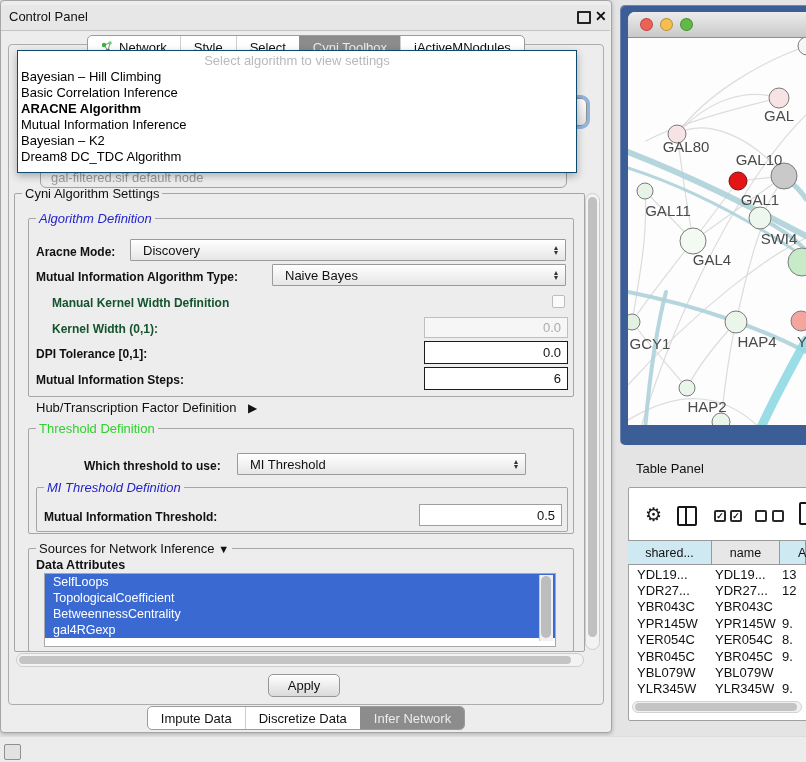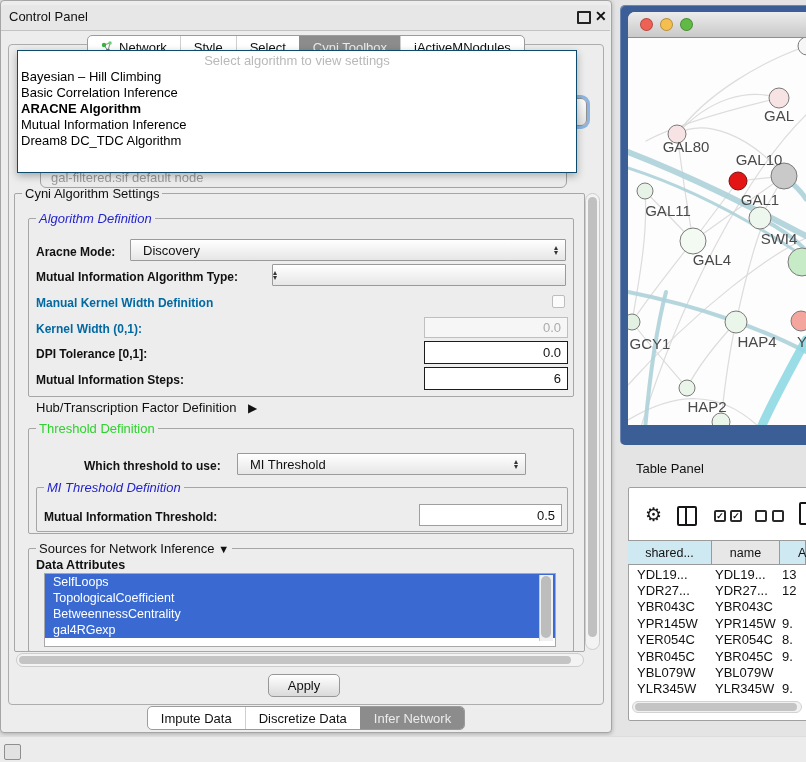--- a/index.html
+++ b/index.html
@@ -44,21 +44,21 @@
                  display:flex;flex-direction:column;align-items:center;justify-content:center;}
 
   
   .group{border:1px solid #a6a6a6;border-radius:2px;}
   .legend{position:absolute;top:-8px;left:7px;background:#ededed;padding:0 3px;font-size:13px;color:#111;white-space:nowrap;}
   .legend.blue{color:#2323cc;font-style:italic;}
   .legend.green{color:#2fd12f;}
 
   .lbl{font-size:12px;font-weight:bold;color:#111;white-space:nowrap;}
   .lbl13{font-size:13px;color:#111;white-space:nowrap;}
-  .lbl.dis{color:#0369a1;}
+  .lbl.dis{color:#14532d;margin-left:16px;}
 
   .combo{border:1px solid #9a9a9a;border-radius:1px;background:linear-gradient(#ffffff,#e6e6e6);
          font-size:13px;color:#111;display:flex;align-items:center;box-sizing:border-box;}
   .combo .val{flex:1;padding-left:12px;}
   .stepper{display:flex;flex-direction:column;align-items:center;line-height:5px;padding-right:7px;color:#333;}
   .stepper span{font-size:8px;line-height:5px;}
 
   .field{border:1px solid #9f9f9f;background:#fff;font-size:13px;color:#111;text-align:right;
          padding:0 6px 0 0;box-sizing:border-box;display:flex;align-items:center;justify-content:flex-end;}
   .field.strong{border:1.5px solid #1c1c1c;}
@@ -165,20 +165,21 @@
       </div>
   </div>
 
   <div class="abs" id="algo-overlay">
     <div class="abs" id="algo-placeholder">Select algorithm to view settings</div>
     <div class="abs" id="algo-list">
         <div class="algo-item">Bayesian – Hill Climbing</div>
         <div class="algo-item">Basic Correlation Inference</div>
         <div class="algo-item selected">ARACNE Algorithm</div>
         <div class="algo-item">Mutual Information Inference</div>
+        <div class="algo-item">Bayesian – K2</div>
         <div class="algo-item">Dream8 DC_TDC Algorithm</div>
       </div>
   </div>
 
   <div class="abs group" style="left:14px;top:193px;width:569px;height:457px;">
     <span class="legend">Cyni Algorithm Settings</span>
   </div>
 
   <div class="abs group" style="left:28px;top:218px;width:544px;height:177px;">
     <span class="legend blue">Algorithm Definition</span>
@@ -186,20 +187,21 @@
   <div class="abs lbl" style="left:36px;top:245px;">Aracne Mode:</div>
   <div class="abs combo" style="left:130px;top:239px;width:436px;height:22px;">
     <span class="val">Discovery</span>
     <span class="stepper">
         <span>▴</span>
         <span>▾</span>
       </span>
   </div>
   <div class="abs lbl" style="left:36px;top:270px;">Mutual Information Algorithm Type:</div>
   <div class="abs combo" style="left:272px;top:264px;width:294px;height:22px;">
+    <span class="val">Naive Bayes</span>
     <span class="stepper">
         <span>▴</span>
         <span>▾</span>
       </span>
   </div>
   <div class="abs lbl dis" style="left:36px;top:296px;">Manual Kernel Width Definition</div>
   <div class="abs checkbox" style="left:552px;top:295px;"></div>
   <div class="abs lbl dis" style="left:36px;top:322px;">Kernel Width (0,1):</div>
   <div class="abs field dis" style="left:424px;top:317px;width:144px;height:21px;">0.0</div>
   <div class="abs lbl" style="left:36px;top:347px;">DPI Tolerance [0,1]:</div>

